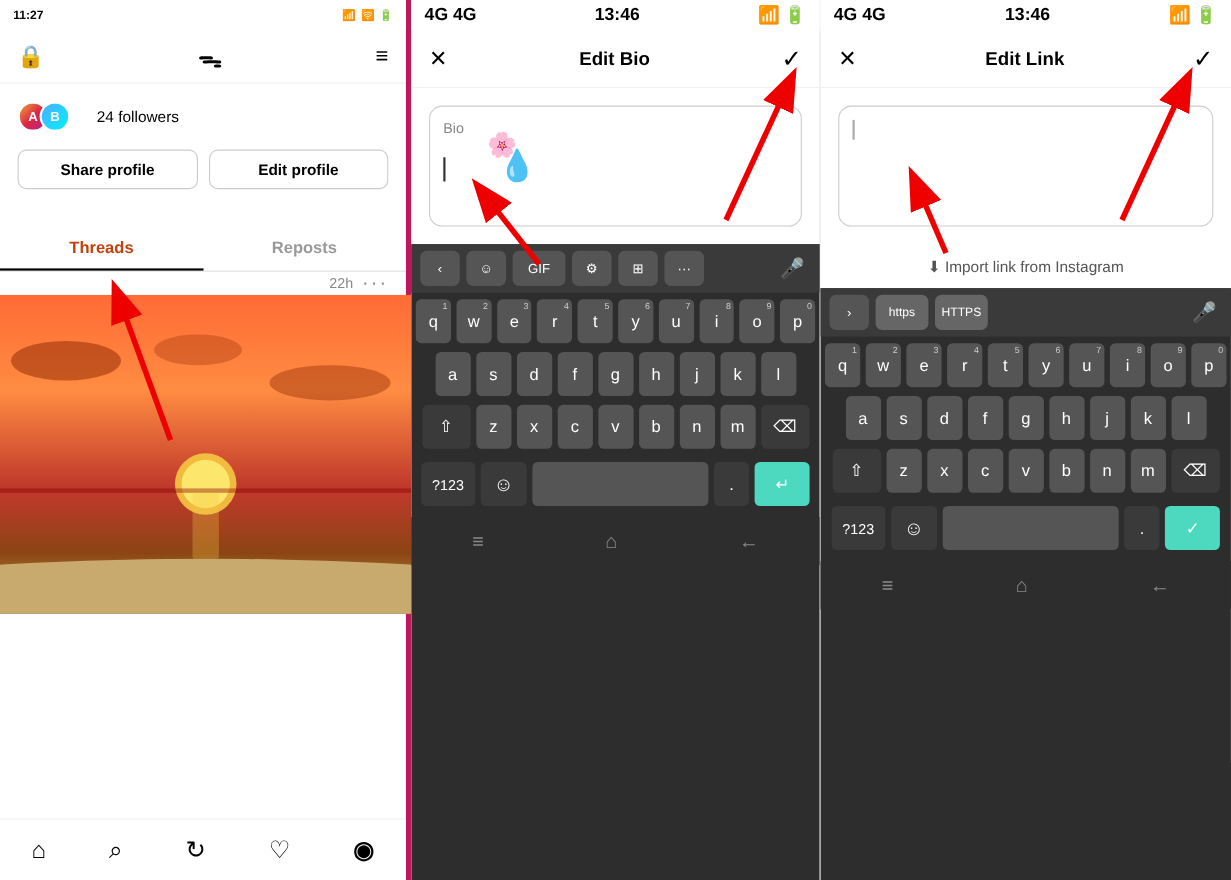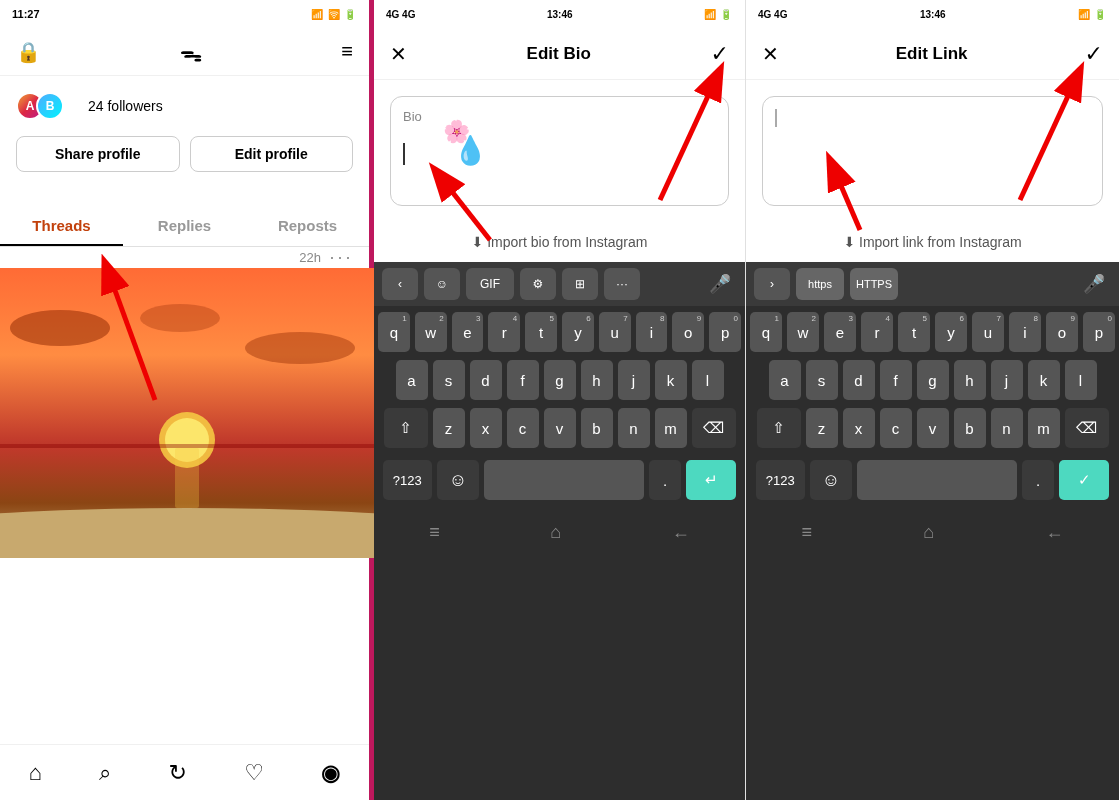--- a/index.html
+++ b/index.html
@@ -159,21 +159,21 @@
       border-right: 1px solid #e0e0e0;
       position: relative;
     }
     .edit-status-bar {
       height: 28px;
       background: #fff;
       display: flex;
       align-items: center;
       justify-content: space-between;
       padding: 0 12px;
-      font-size: 10px;
+      font-size: 16px;
       font-weight: 600;
     }
     .edit-header {
       height: 52px;
       display: flex;
       align-items: center;
       justify-content: space-between;
       padding: 0 16px;
       border-bottom: 1px solid #f0f0f0;
     }
@@ -415,23 +415,20 @@
 
       <div class="profile-buttons">
         <button class="profile-btn">Share profile</button>
         <button class="profile-btn">Edit profile</button>
       </div>
     </div>
 
     <div class="tabs-row">
       <div class="tab-item active">
         <span>Threads</span>
-      </div>
-      <div class="tab-item">
-        <span>Replies</span>
       </div>
       <div class="tab-item">
         <span>Reposts</span>
       </div>
     </div>
 
     <div class="thread-meta">
       <span>22h</span>
       <span class="thread-dots">···</span>
     </div>
@@ -500,21 +497,20 @@
     <div class="bio-textarea-container">
       <div class="bio-label">Bio</div>
       <div class="bio-content">
         <span class="cursor-line"></span>
 
         <span style="position:absolute;left:40px;top:-5px;font-size:22px;">🌸</span>
         <span style="position:absolute;left:50px;top:10px;font-size:28px;">💧</span>
       </div>
     </div>
 
-    <div class="import-bio">⬇ Import bio from Instagram</div>
 
     <div class="keyboard-section">
 
       <div class="keyboard-toolbar">
         <div class="kb-tool-btn">‹</div>
         <div class="kb-tool-btn">☺</div>
         <div class="kb-tool-btn wide">GIF</div>
         <div class="kb-tool-btn">⚙</div>
         <div class="kb-tool-btn">⊞</div>
         <div class="kb-tool-btn">···</div>

